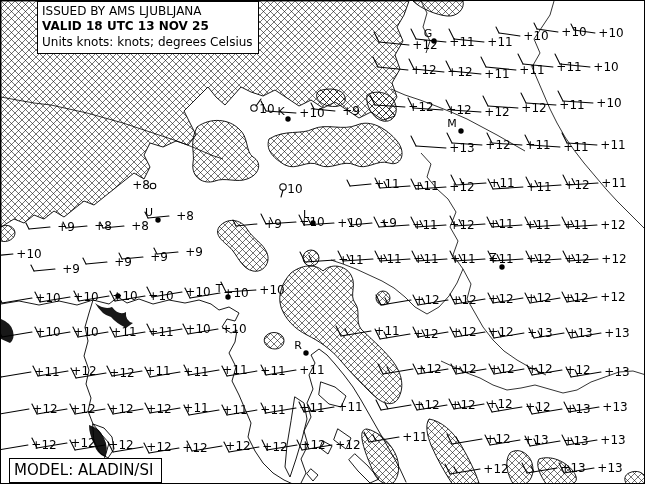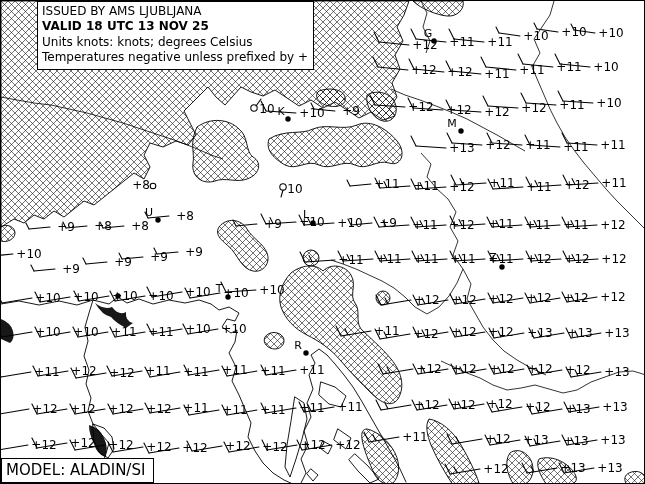--- a/index.html
+++ b/index.html
@@ -3,21 +3,21 @@
 <meta charset="utf-8">
 <style>
   html,body{margin:0;padding:0;background:#fff;}
   .stage{position:relative;width:645px;height:484px;background:#fff;overflow:hidden;
          box-sizing:border-box;border:1px solid #000;
          font-family:"DejaVu Sans","Liberation Sans",sans-serif;}
   #map{position:absolute;left:0;top:0;}
   .infobox{position:absolute;left:0;top:0;background:#fff;border:1px solid #000;
            padding:2px 5px 3px 4px;font-size:12px;line-height:15.4px;color:#000;white-space:nowrap;margin-left:36px;}
   .infobox .b{font-weight:bold;}
-  .modelbox{position:absolute;left:0;bottom:0;background:#fff;border:1px solid #000;
+  .modelbox{position:absolute;left:8px;bottom:0;background:#fff;border:1px solid #000;
             padding:2px 8px 3px 4px;font-size:15px;color:#000;white-space:nowrap;}
 </style>
 </head>
 <body>
 
 <div class="stage">
   <svg id="map" width="645" height="484" viewBox="0 0 645 484">
       <defs>
         <pattern id="xh" patternUnits="userSpaceOnUse" width="7" height="7">
           <path d="M0,0 L7,7 M7,0 L0,7" stroke="#000000" stroke-width="0.55" fill="none"></path>
@@ -548,19 +548,18 @@
         <circle cx="501" cy="266" r="2.7" fill="#000000"></circle>
         <text x="492" y="260" fill="#000000" font-size="11px" font-family="&quot;DejaVu Sans&quot;,&quot;Liberation Sans&quot;,sans-serif" text-anchor="middle">Z</text>
         <circle cx="117" cy="295" r="2.7" fill="#000000"></circle>
       </g>
     </svg>
 
   <div class="infobox">
     <div><span>ISSUED BY AMS LJUBLJANA</span><span class="b"></span></div>
     <div><span class="b">VALID 18 UTC 13 NOV 25</span><span></span></div>
     <div><span>Units knots: knots; degrees Celsius</span><span></span></div>
-    <div><span>Temperatures negative unless prefixed by +</span><span></span></div>
   </div>
 
   <div class="modelbox">
     <span>MODEL: ALADIN/SI</span>
   </div>
 </div>
 
 </body></html>

